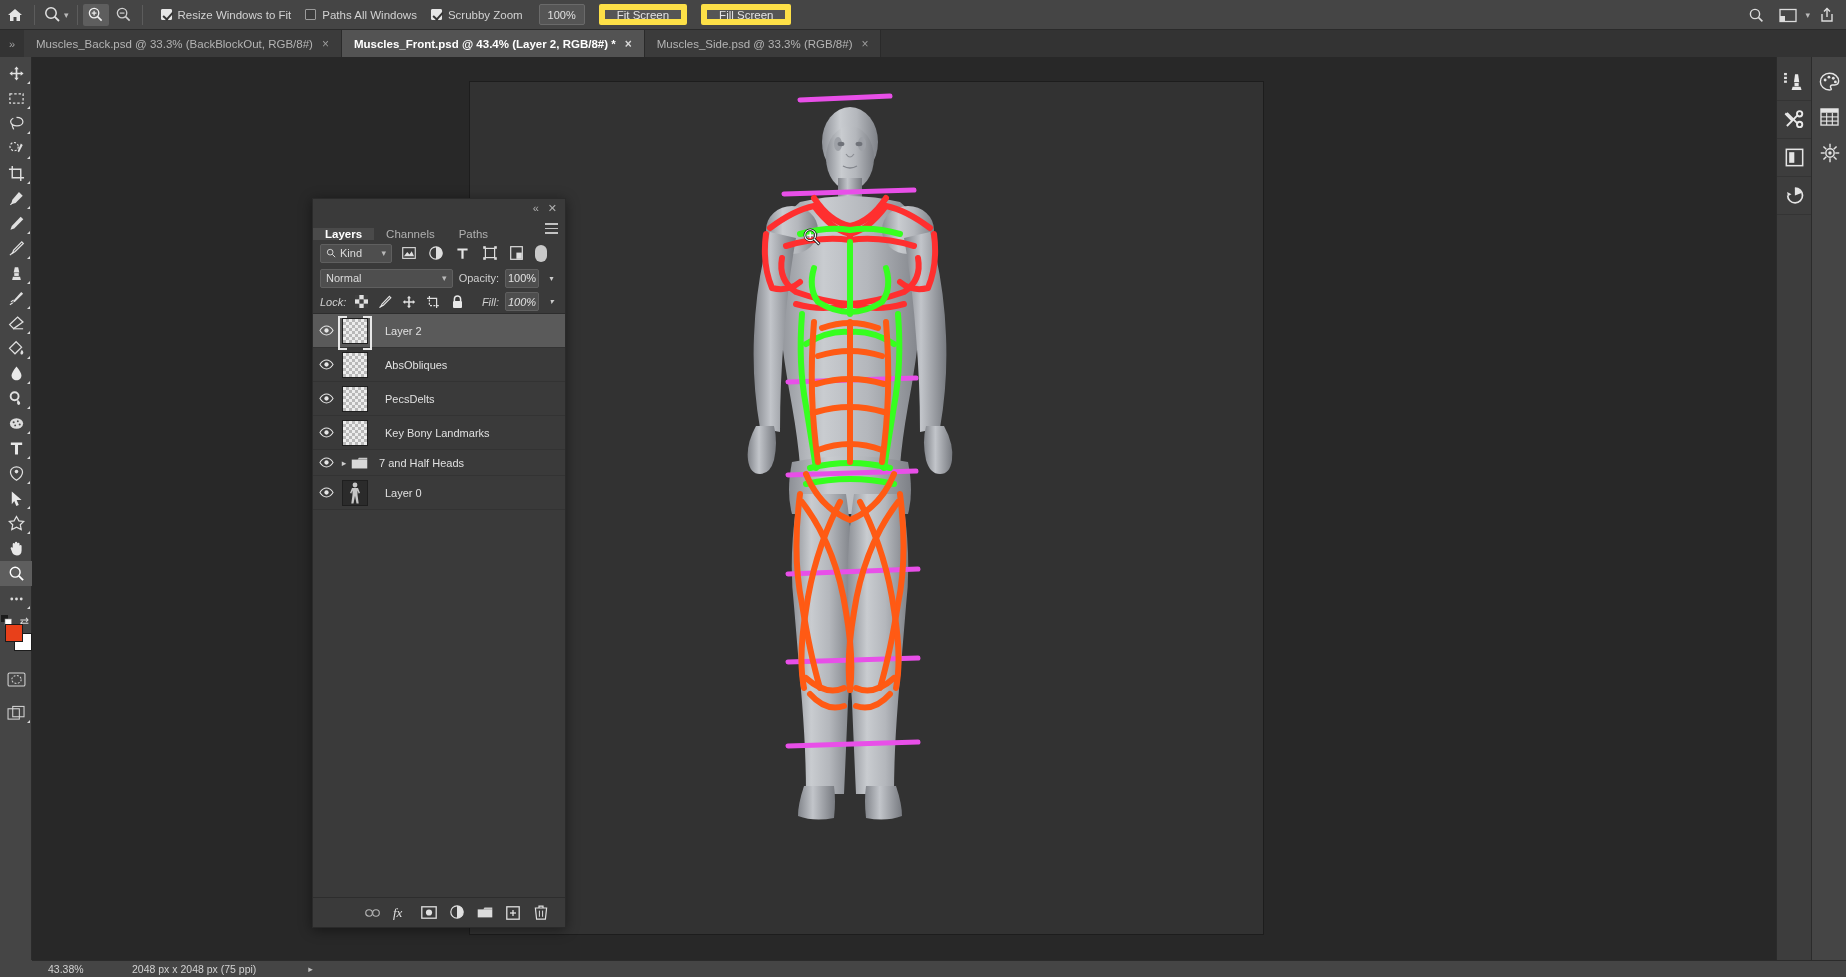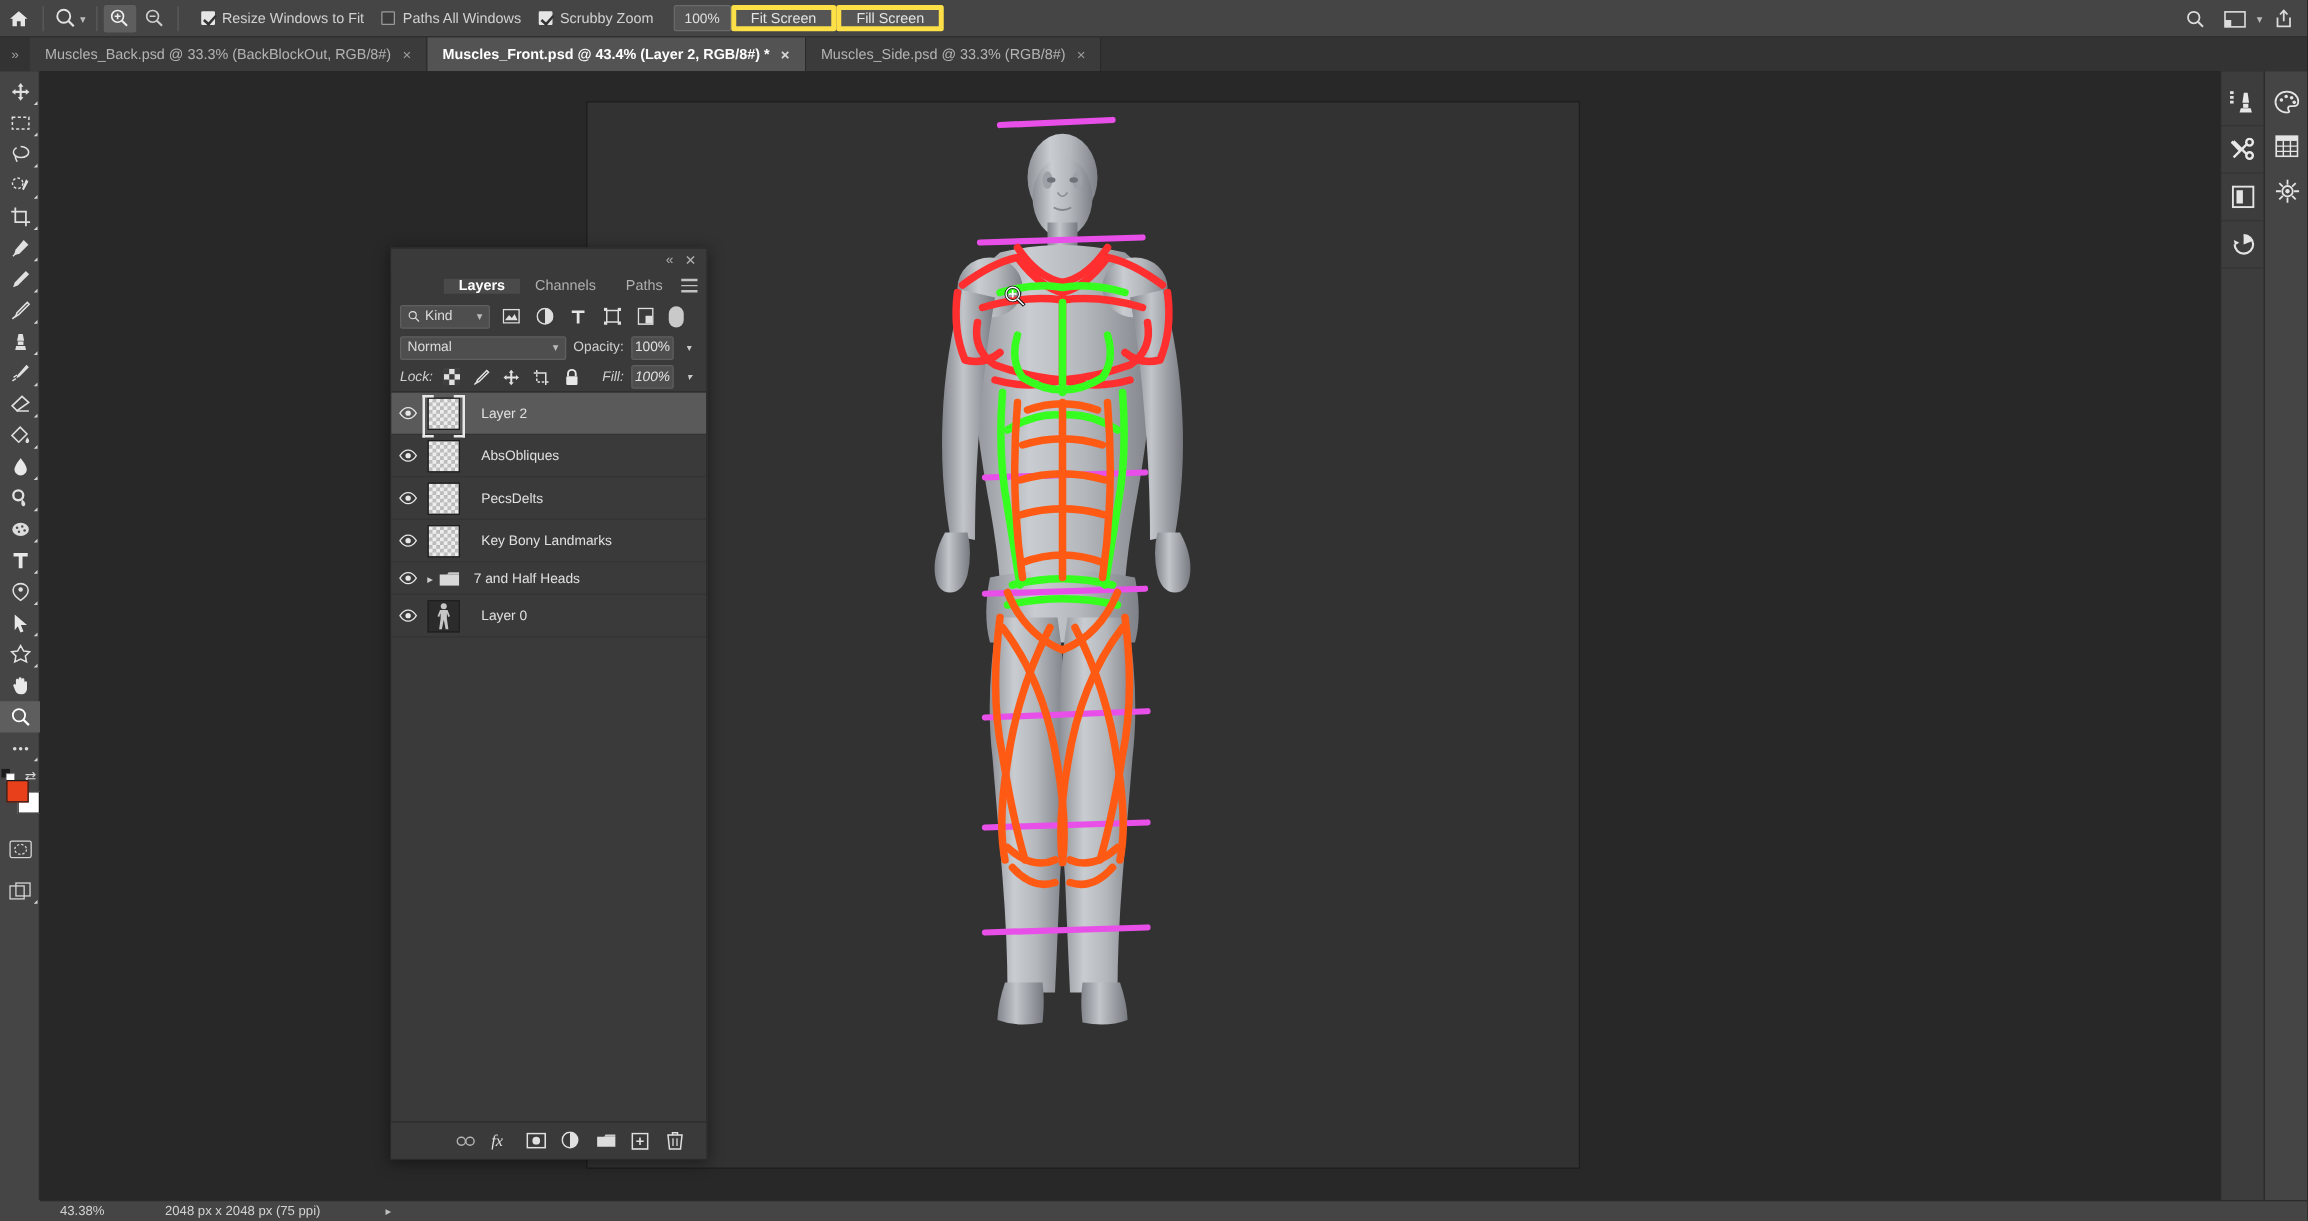--- a/index.html
+++ b/index.html
@@ -27,23 +27,23 @@
   .chk{ display:flex;align-items:center;gap:6px;margin-left:14px;cursor:pointer;
     font-size:11.5px;color:#d2d2d2; white-space:nowrap;}
   .box{ width:11px;height:11px;border:1px solid #9b9b9b;border-radius:1px;
     background:#3c3c3c;position:relative; flex:none;}
   .box.on{ background:#e6e6e6;border-color:#e6e6e6; }
   .box.on:after{ content:"";position:absolute;left:3px;top:0px;width:4px;height:8px;
     border:solid #333;border-width:0 2px 2px 0;transform:rotate(42deg); }
   .field{ width:46px;height:21px;background:#555;border:1px solid #6a6a6a;border-radius:2px;
     display:flex;align-items:center;justify-content:center;font-size:11px;color:#e0e0e0;
     margin-left:16px;cursor:text; }
-  .tbtn{ height:21px;padding:0 12px;background:#555;border:4px solid #fde047;border-radius:2px;
+  .tbtn{ height:21px;padding:0 12px;background:#555;border:6px solid #fde047;border-radius:2px;
     display:flex;align-items:center;justify-content:center;font-size:11.5px;color:#e3e3e3;
-    margin-left:0;cursor:pointer;white-space:nowrap; }
+    margin-left:14px;cursor:pointer;white-space:nowrap; }
   #topright{ position:absolute;right:4px;top:0;height:30px;display:flex;align-items:center;gap:2px; }
 
   
   #tabbar{
     position:absolute;left:0;top:30px;width:1846px;height:27px;
     background:#333333; display:flex;align-items:flex-end;
   }
   #tabarrow{ width:24px;height:27px;display:flex;align-items:center;justify-content:center;
     color:#a0a0a0;font-size:11px;cursor:pointer; }
   .tab{ height:27px;display:flex;align-items:center;gap:9px;padding:0 12px;
@@ -78,21 +78,21 @@
 
   
   #layers{
     position:absolute;left:312px;top:198px;width:254px;height:730px;
     background:#3a3a3a;border:1px solid #2a2a2a;
     box-shadow:0 2px 12px rgba(0,0,0,.45);
   }
   #lp-top{ height:18px;display:flex;align-items:center;justify-content:flex-end;gap:9px;
     padding-right:8px;background:#3a3a3a; }
   #lp-top span{ color:#b0b0b0;font-size:11px;cursor:pointer; }
-  #lp-tabs{ height:23px;display:flex;align-items:center;background:#3a3a3a;position:relative;margin-left:42px; }
+  #lp-tabs{ height:23px;display:flex;align-items:flex-end;background:#3a3a3a;position:relative; }
   .ltab{ padding:0 12px;display:flex;align-items:center;font-size:11.5px;color:#b0b0b0;
     cursor:pointer; }
   .ltab.active{ background:#4a4a4a;color:#ffffff;font-weight:bold; }
   #lp-menu{ position:absolute;right:7px;top:6px;width:13px; }
   #lp-menu i{ display:block;height:1.5px;background:#c2c2c2;margin-bottom:3px; }
   .row{ display:flex;align-items:center;padding:0 7px;gap:6px;background:#3a3a3a; }
   #filterrow{ height:26px; }
   .kindbox{ width:72px;height:19px;background:#4e4e4e;border:1px solid #5f5f5f;border-radius:2px;
     display:flex;align-items:center;gap:4px;padding:0 5px;font-size:11px;color:#dcdcdc;cursor:pointer; }
   .ficon{ width:21px;height:19px;display:flex;align-items:center;justify-content:center;cursor:pointer; }
@@ -125,21 +125,21 @@
   .brackets:before,.brackets:after{ content:"";position:absolute;top:2px;height:30px;width:7px;
     border:2px solid #e8e8e8; }
   .brackets:before{ left:-1px;border-right:none; }
   .brackets:after{ right:-1px;border-left:none; }
   .lname{ font-size:11px;color:#e0e0e0;padding-left:14px; }
   .folder-ic{ width:32px;height:34px;display:flex;align-items:center;justify-content:center;flex:none;gap:3px; }
   .arrowr{ font-size:9px;color:#cdcdcd;margin-right:2px; }
   #lp-footer{ position:absolute;left:0;right:0;bottom:0;height:30px;background:#3a3a3a;
     border-top:1px solid #2d2d2d;display:flex;align-items:center;justify-content:flex-end;
     gap:12px;padding-right:16px; }
-  .fic{ width:16px;height:16px;display:flex;align-items:center;cursor:pointer; }
+  .fic{ width:16px;height:16px;display:flex;align-items:center;justify-content:center;cursor:pointer; }
 
   
   #dock-in{ position:absolute;right:35px;top:57px;width:35px;height:920px;background:#3d3d3d;
     border-left:1px solid #2b2b2b; padding-top:6px; }
   #dock-out{ position:absolute;right:0;top:57px;width:35px;height:920px;background:#454545;
     border-left:1px solid #2b2b2b; padding-top:6px; }
   .dbtn{ width:35px;height:38px;display:flex;align-items:center;justify-content:center;cursor:pointer;
     border-bottom:1px solid #343434; }
   #dock-out .dbtn{ border-bottom:none;height:36px; }
 

